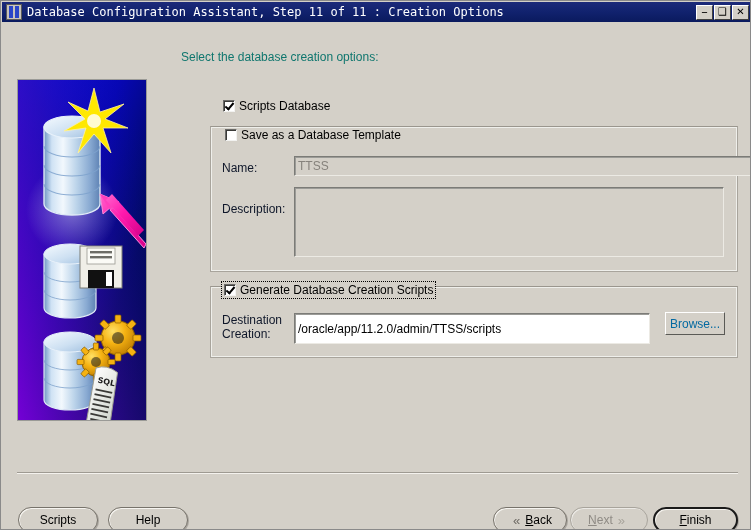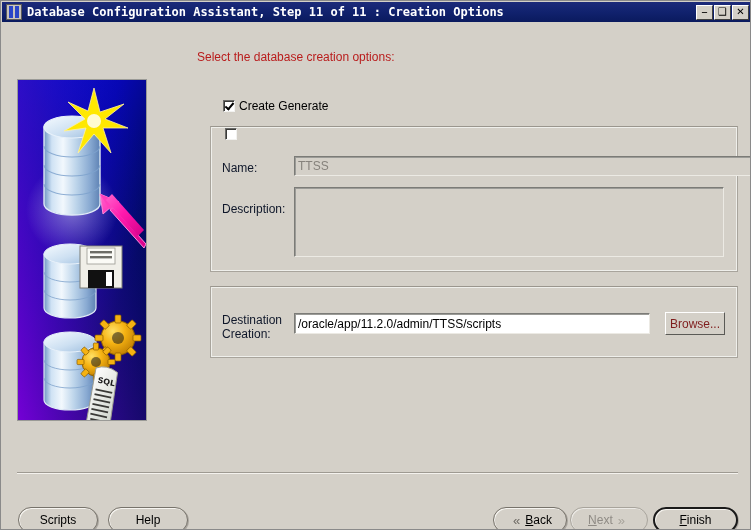--- a/index.html
+++ b/index.html
@@ -48,21 +48,21 @@
   #title-icon::after {
     content: "";
     position: absolute;
     left: 8px; top: 1px;
     width: 4px; height: 12px;
     background: #2a46c8;
   }
   #title-text {
     color: #ffffff;
     font-size: 12px;
-    font-weight: bold;
+    font-weight: normal;
     font-family: "DejaVu Sans Mono", monospace;
     letter-spacing: 0px;
     white-space: nowrap;
     flex: 1 1 auto;
     overflow: hidden;
   }
   .wbtn {
     width: 17px; height: 15px;
     margin-left: 1px;
     background: #d4d0c8;
@@ -101,23 +101,23 @@
     background: #0a0ad8;
     border: 1px solid #9a9a96;
     overflow: hidden;
     box-sizing: content-box;
   }
   #graphic-svg { display: block; }
 
   
   #instruction {
     position: absolute;
-    left: 195px; top: 28px;
-    font-size: 12px;
-    color: #b91c1c;
+    left: 179px; top: 28px;
+    font-size: 12px;
+    color: #0f766e;
     white-space: nowrap;
   }
 
   
   .cbx {
     display: inline-flex;
     align-items: center;
     font-size: 12px;
     color: #000;
     white-space: nowrap;
@@ -207,35 +207,35 @@
     background: #ffffff;
     color: #000000;
   }
 
   #name-label   { left: 220px; top: 139px; }
   #name-field   { left: 292px; top: 134px; width: 487px; height: 20px; }
   #desc-label   { left: 220px; top: 180px; }
   #desc-field   { left: 292px; top: 165px; width: 430px; height: 70px; resize: none; }
   #dest-label-1 { left: 220px; top: 291px; }
   #dest-label-2 { left: 220px; top: 305px; }
-  #dest-field   { left: 292px; top: 291px; width: 356px; height: 21px; }
+  #dest-field   { left: 292px; top: 291px; width: 356px; height: 31px; }
 
   
   #browse-btn {
     position: absolute;
     left: 663px; top: 290px;
     width: 60px; height: 23px;
     background: #d4d0c8;
     border-top: 1px solid #ffffff;
     border-left: 1px solid #ffffff;
     border-right: 1px solid #5a5a56;
     border-bottom: 1px solid #5a5a56;
     box-sizing: border-box;
     font-size: 12px;
-    color: #7f1d1d;
+    color: #0369a1;
     cursor: default;
     display: flex; align-items: center; justify-content: center;
     font-family: "Liberation Sans", sans-serif;
   }
 
   
   #sep {
     position: absolute;
     left: 15px; top: 450px;
     width: 721px; height: 2px;
@@ -444,38 +444,43 @@
             <rect x="5" y="55" width="17" height="1.8"></rect>
           </g>
         </g>
       </svg>
     </div>
 
     <div id="instruction">Select the database creation options:</div>
 
     <div id="cb-create" class="cbx checked">
       <span class="box"></span>
-      <span>Create Generate</span>
+      <span>Scripts Database</span>
     </div>
 
     <div id="gb-template" class="groupbox">
       <div class="gb-inner-hl"></div>
     </div>
     <div class="cbx" style="position:absolute; left:220px; top:106px; background:#d4d0c8; padding:0 3px;">
       <span class="box"></span>
+      <span>Save as a Database Template</span>
     </div>
 
     <div id="name-label" class="fld-label">Name:</div>
     <input id="name-field" class="textfield sunken fld-disabled" type="text" disabled="" value="TTSS" style="">
 
     <div id="desc-label" class="fld-label">Description:</div>
     <textarea id="desc-field" class="textfield sunken fld-disabled" disabled="" style=""></textarea>
 
     <div id="gb-scripts" class="groupbox">
       <div class="gb-inner-hl"></div>
+    </div>
+    <div class="cbx checked" style="position:absolute; left:219px; top:259px; background:#d4d0c8; padding:1px 2px; border:1px dotted #000;">
+      <span class="box"></span>
+      <span>Generate Database Creation Scripts</span>
     </div>
 
     <div id="dest-label-1" class="fld-label">Destination</div>
     <div id="dest-label-2" class="fld-label">Creation:</div>
     <input id="dest-field" class="textfield sunken fld-enabled" type="text" value="/oracle/app/11.2.0/admin/TTSS/scripts" style="">
     <div id="browse-btn">
       <span>Browse...</span>
     </div>
 
     <div id="sep"></div>

